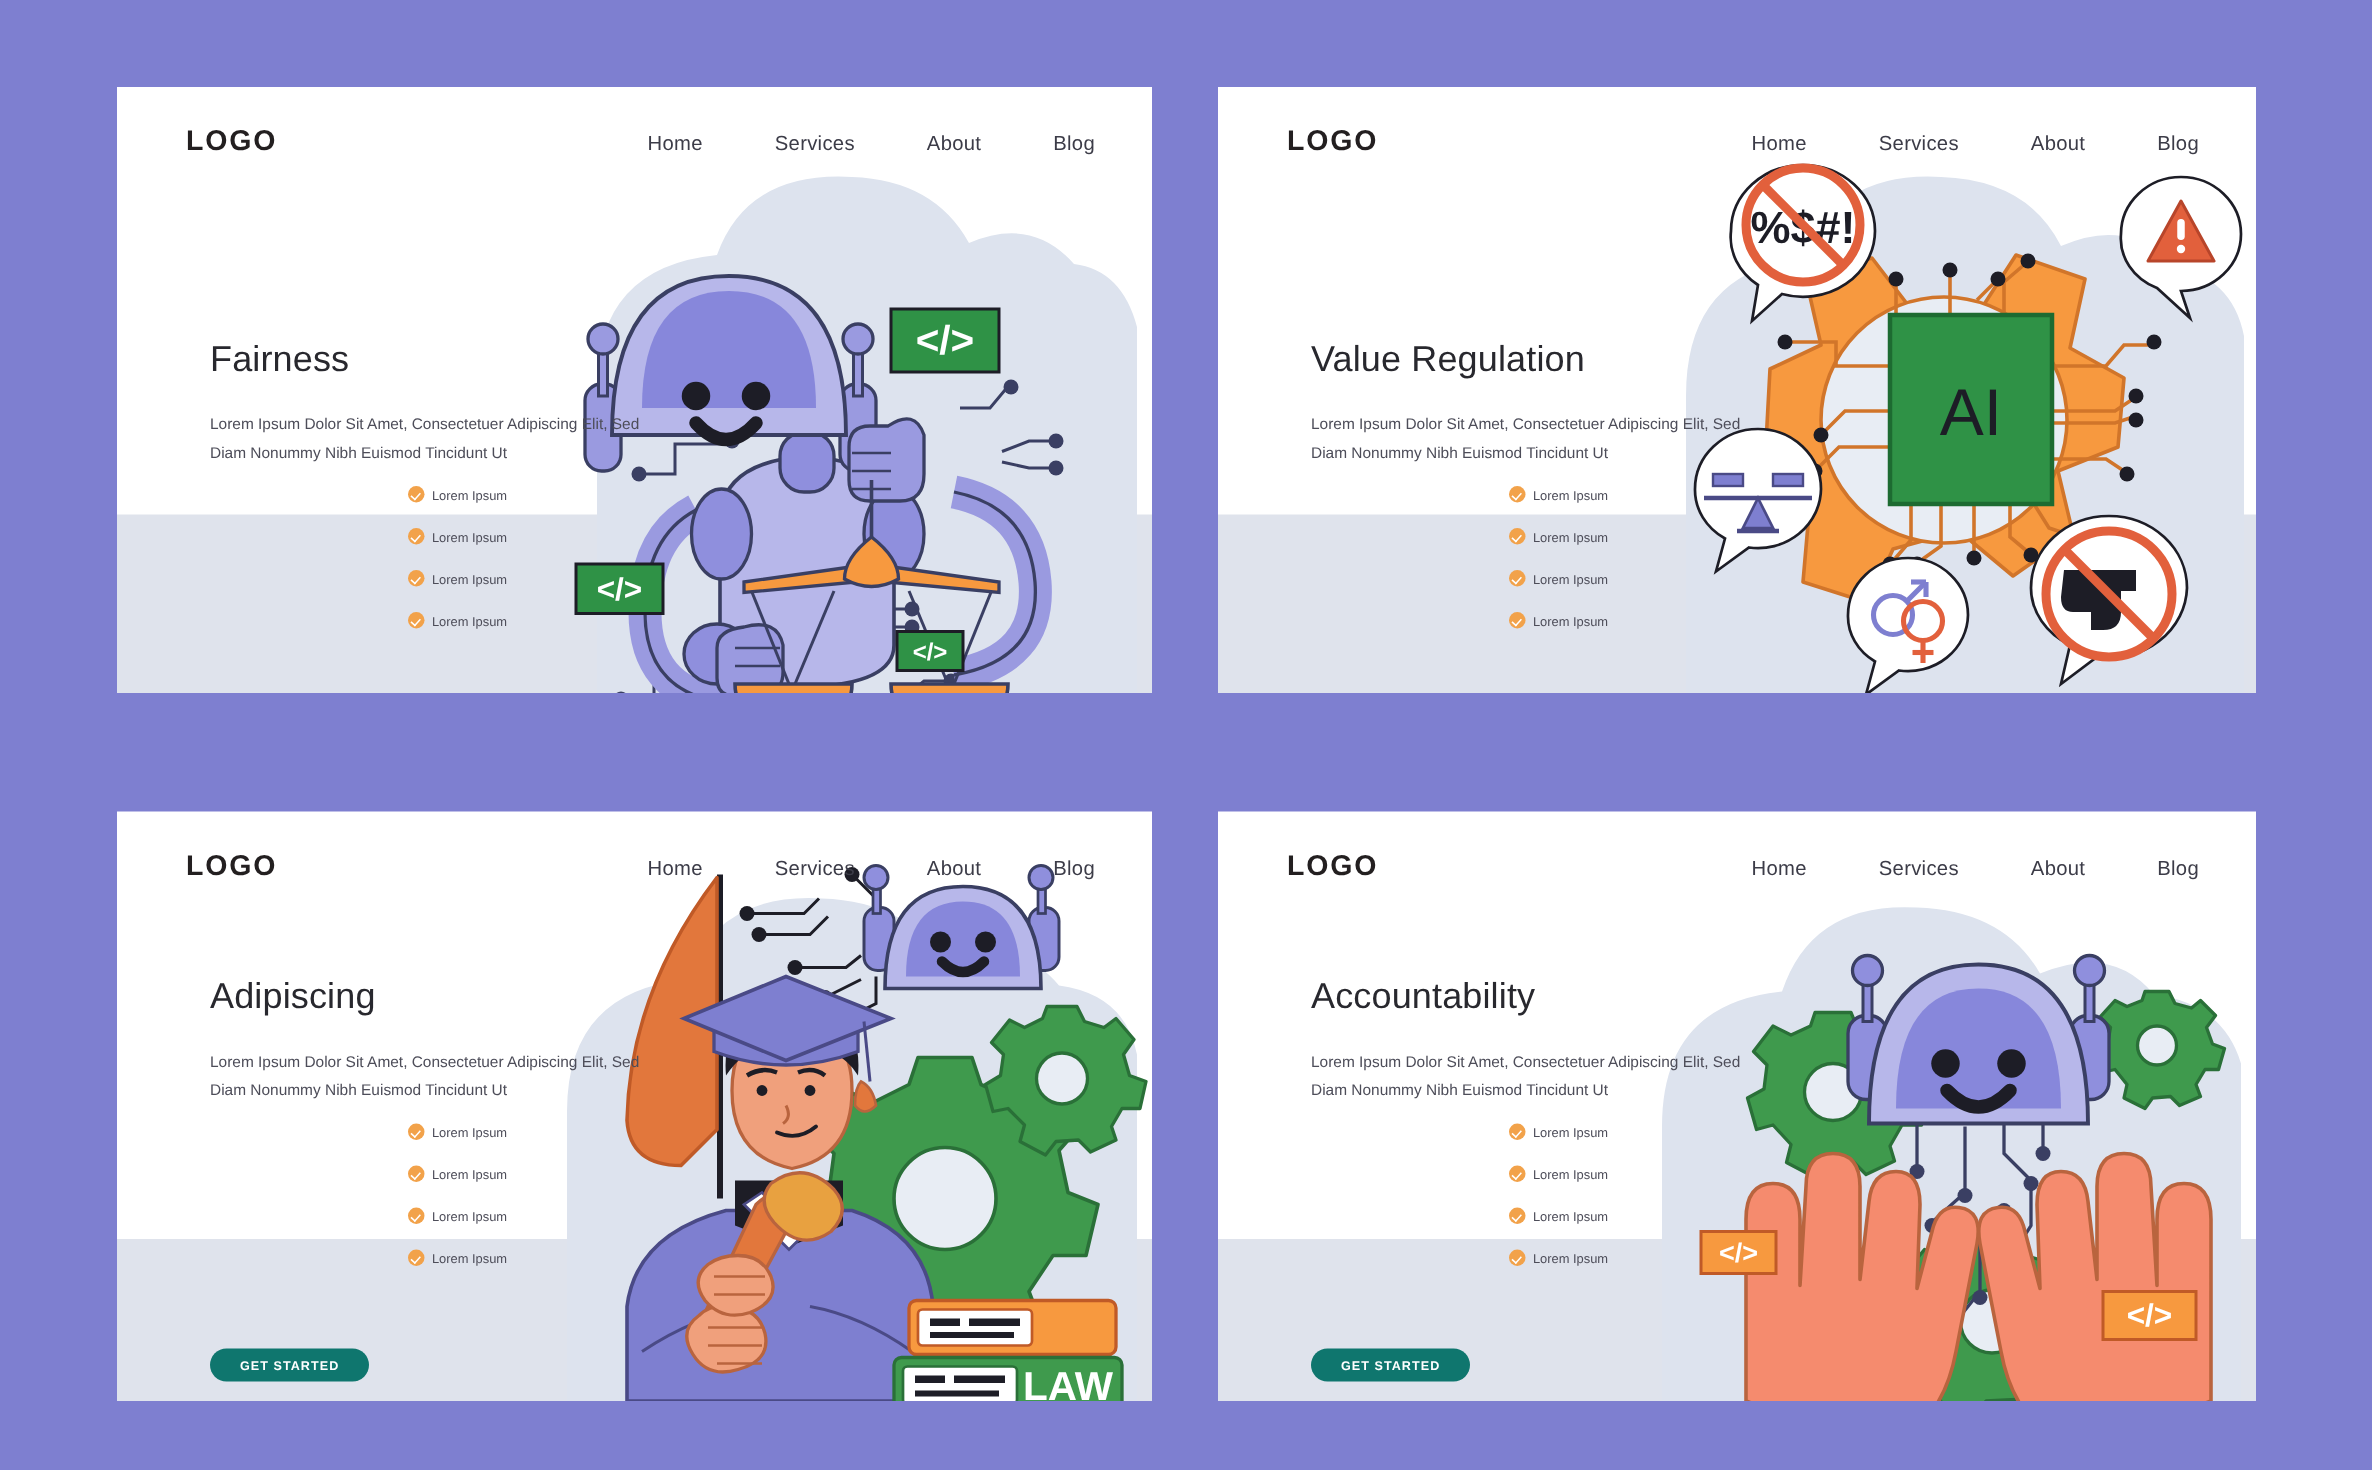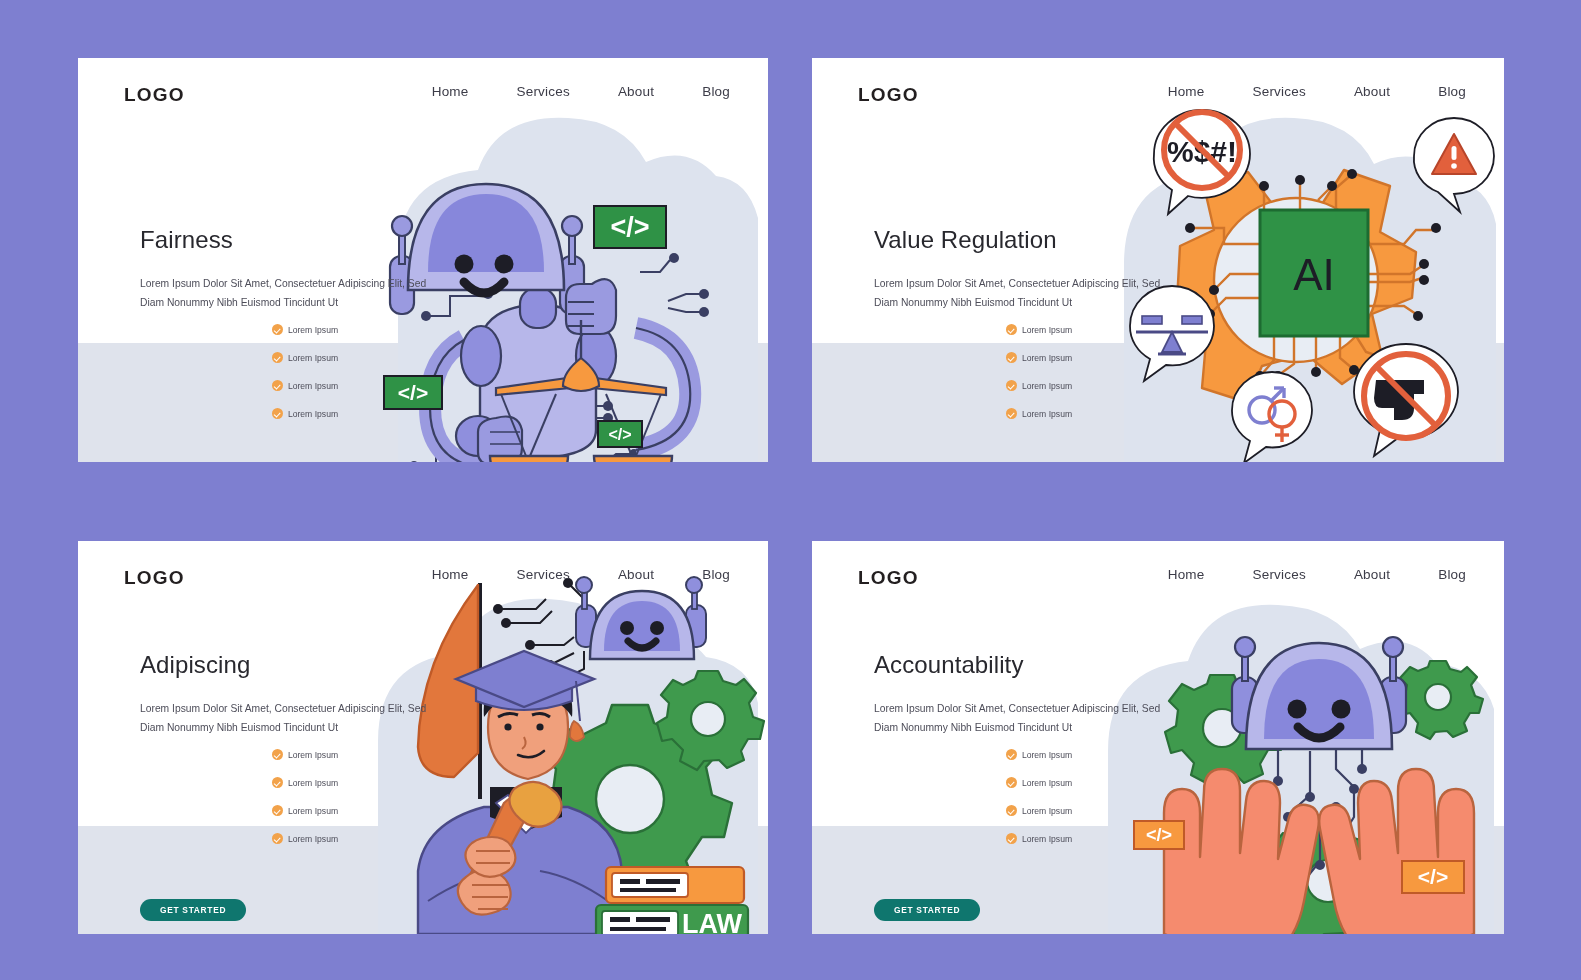--- a/index.html
+++ b/index.html
@@ -28,21 +28,21 @@
   .band {
     position: absolute; left: 0; right: 0; bottom: 0;
     background: #dfe3ec;
   }
   .c1 .band, .c2 .band { height: 119px; }
   .c3 .band, .c4 .band { height: 108px; }
 
   
   .nav {
     position: absolute; top: 26px; left: 0; right: 0;
-    display: flex; align-items: flex-start;
+    display: flex; align-items: center;
     padding: 0 38px 0 46px;
     z-index: 40;
   }
   .logo {
     font-size: 19px; font-weight: 700; letter-spacing: 1.2px;
     color: #231f20;
   }
   .nav-links {
     margin-left: auto;
     display: flex; align-items: center; gap: 48px; padding-left: 28px;

